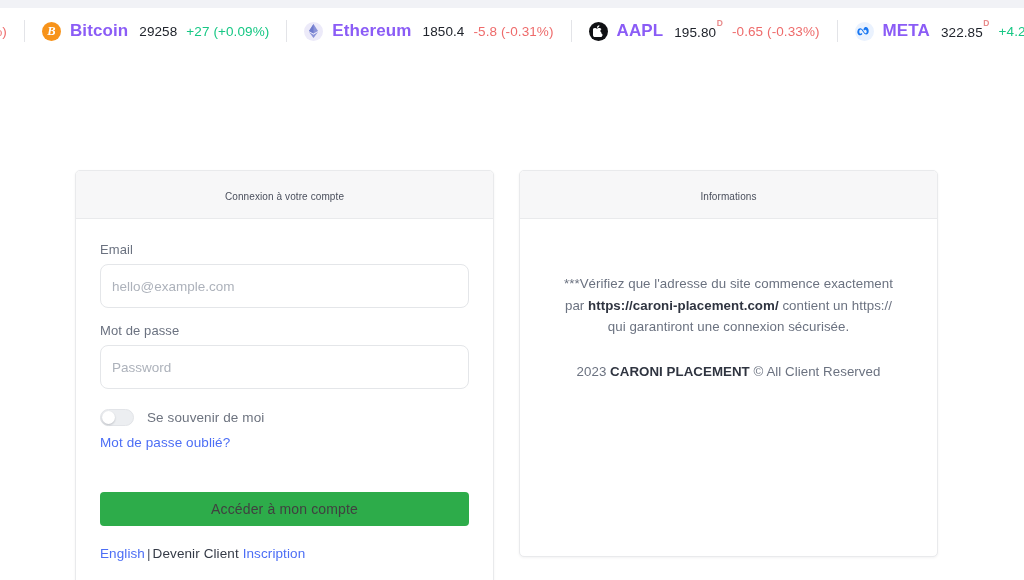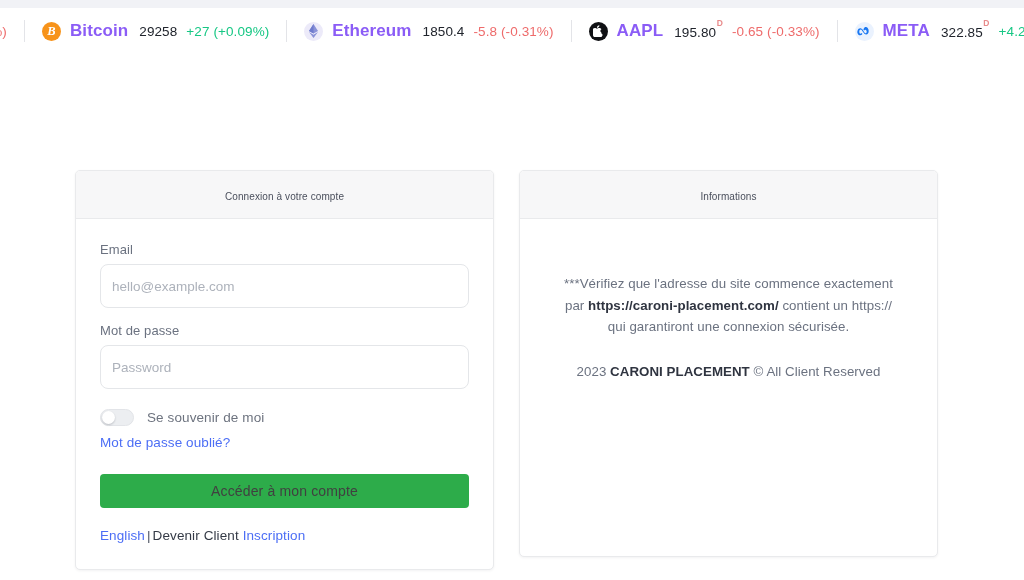--- a/index.html
+++ b/index.html
@@ -200,21 +200,21 @@
     letter-spacing: .1px;
   }
 
   .link {
     color: #4c6ef5;
     font-size: 13.5px;
     text-decoration: none;
     letter-spacing: .1px;
     cursor: pointer;
   }
-  .forgot-row { margin-bottom: 23px; }
+  .forgot-row { margin-bottom: 41px; }
 
   .btn-primary {
     display: block;
     width: 100%;
     height: 34px;
     background: #2dac4a;
     border: none;
     border-radius: 4px;
     color: #404040;
     font-size: 14px;

